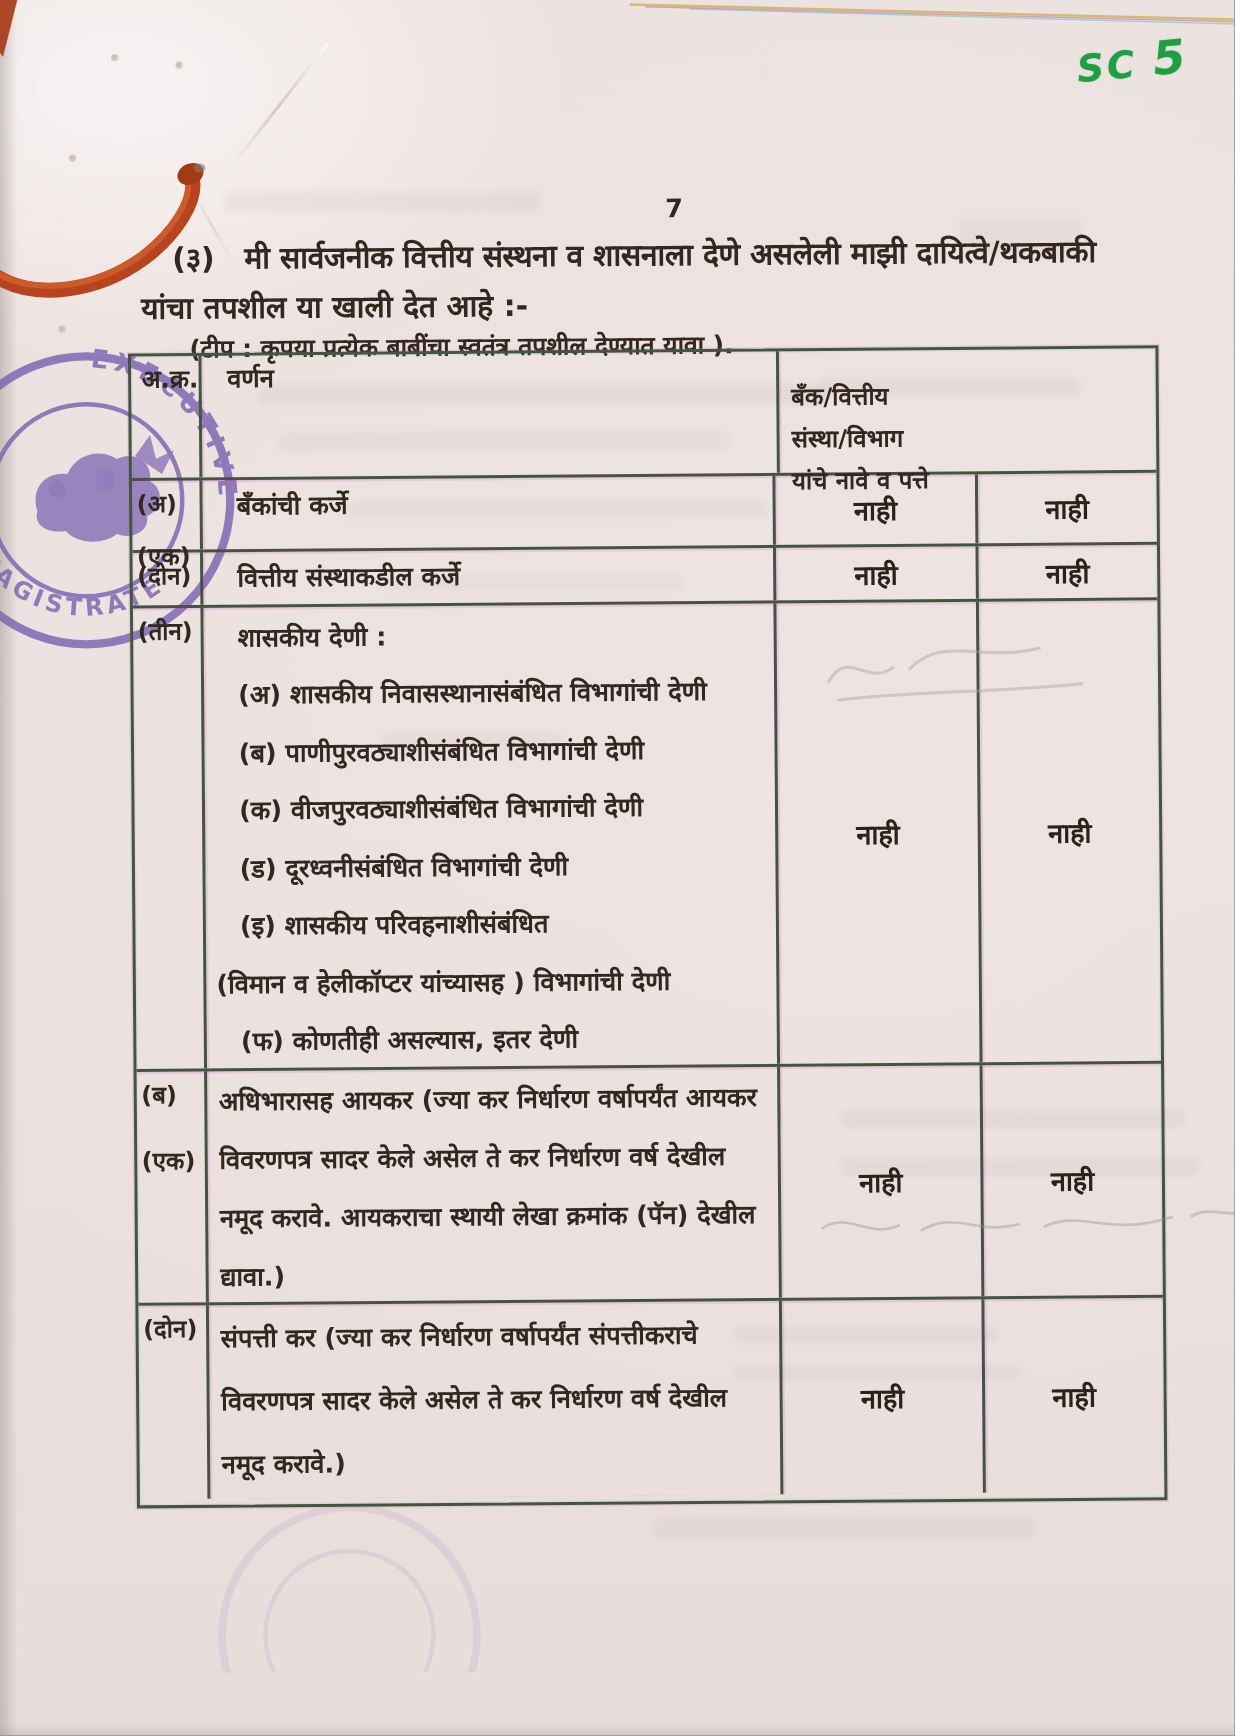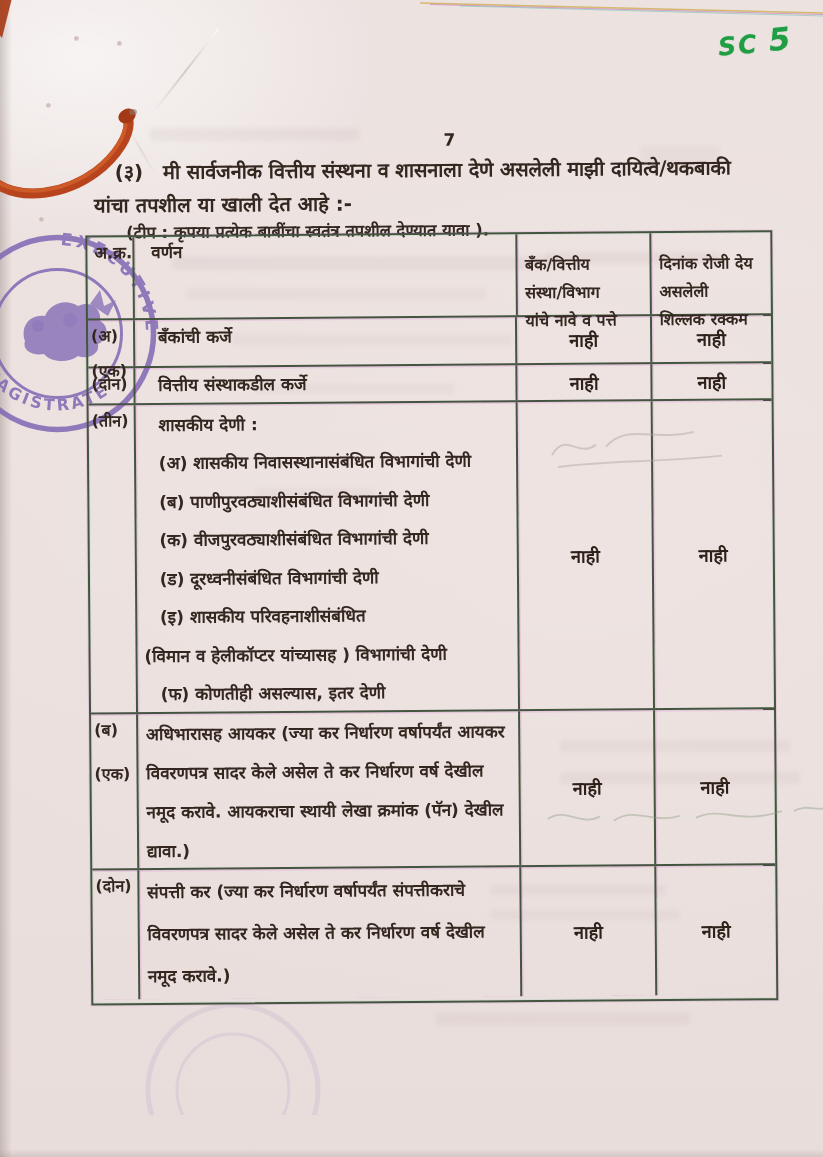--- a/index.html
+++ b/index.html
@@ -166,25 +166,20 @@
     <div class="doc-table">
 
       <div class="trow h-head">
         <div class="tc c1 dev hc1">अ.क्र.</div>
         <div class="tc c2 dev hc2">वर्णन</div>
         <div class="tc c3 dev hc34">
           <div>बँक/वित्तीय</div>
           <div>संस्था/विभाग</div>
           <div>यांचे नावे व पत्ते</div>
         </div>
-        <div class="tc c4 dev hc34">
-          <div>दिनांक रोजी देय</div>
-          <div>असलेली</div>
-          <div>शिल्लक रक्कम</div>
-        </div>
       </div>
 
       <div class="trow h-r1">
         <div class="tc c1 dev sr">
           <div>(अ)</div>
           <div>(एक)</div>
         </div>
         <div class="tc c2 dev desc">
           <div class="pad-top">बँकांची कर्जे</div>
         </div>

